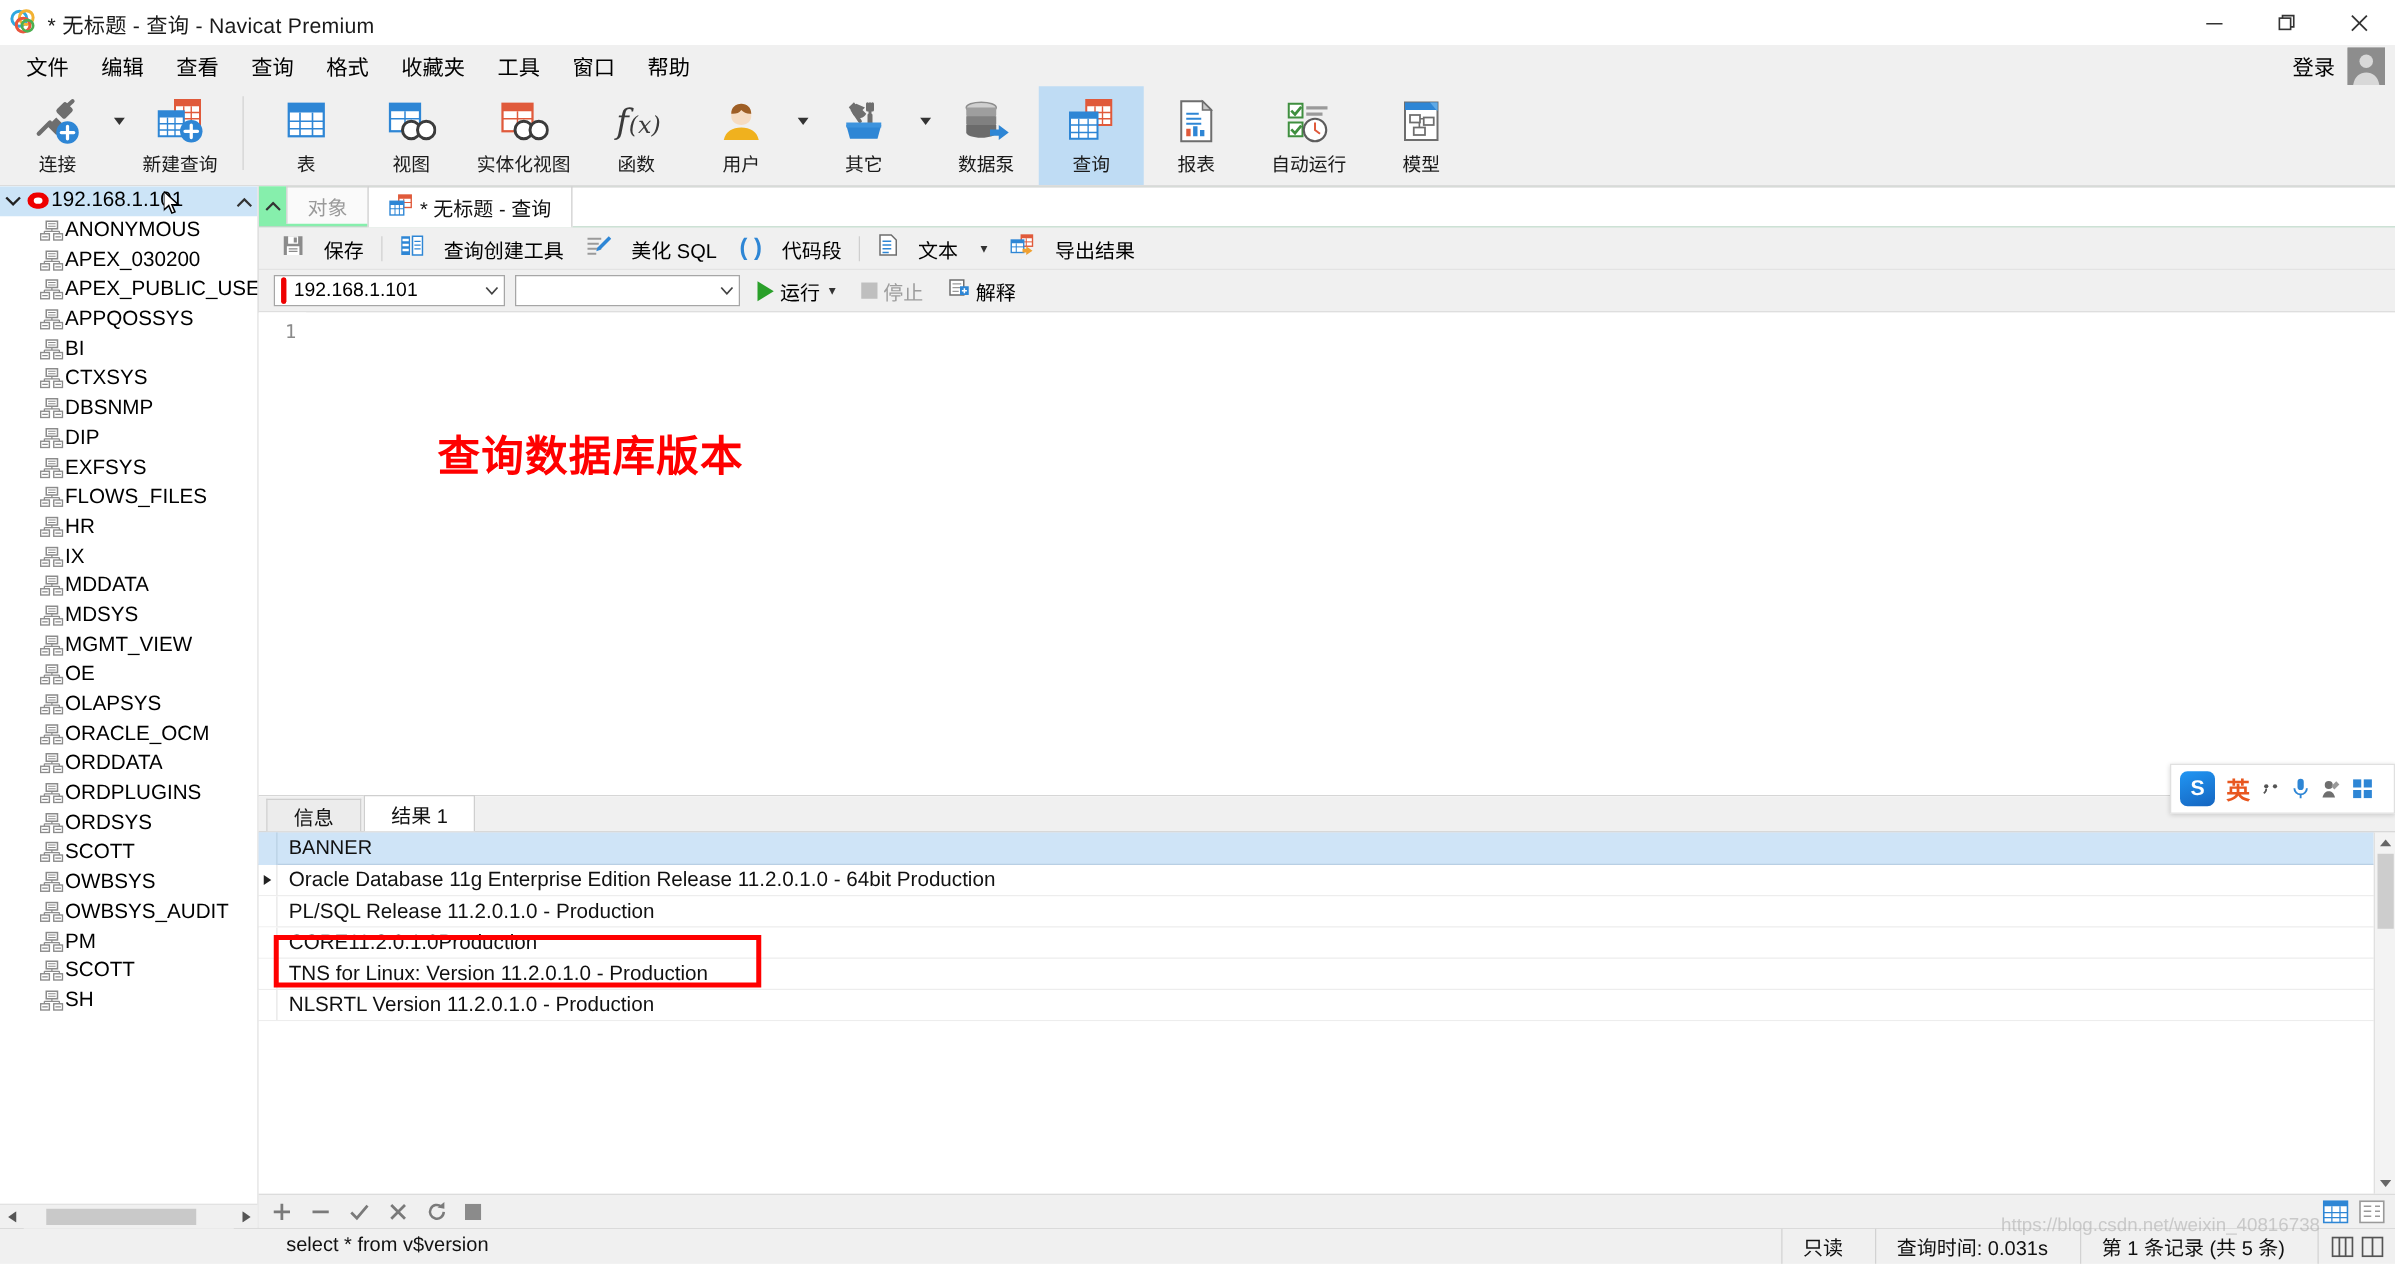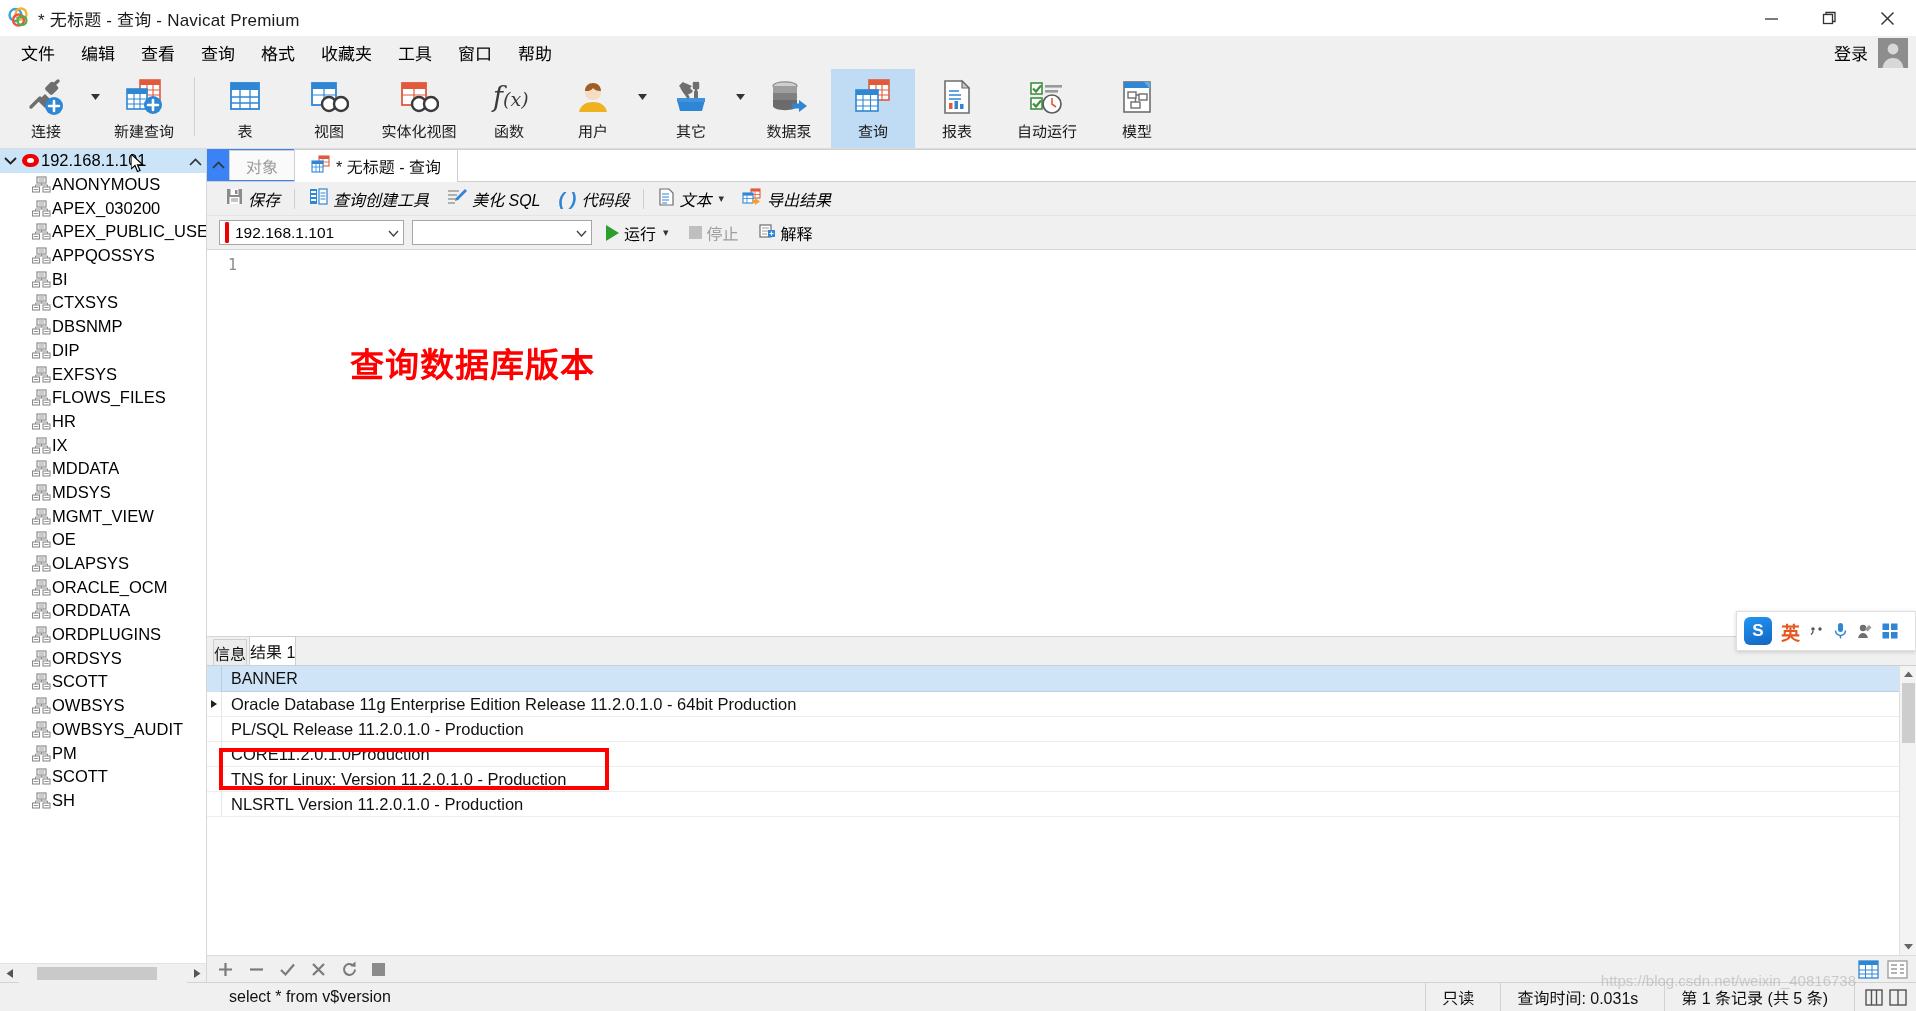--- a/index.html
+++ b/index.html
@@ -157,22 +157,22 @@
   }
   .hs-arrow { width: 19px; height: 19px; display:flex; align-items:center; justify-content:center; color:#555; }
   .hs-track { flex: 1 1 auto; height: 19px; position: relative; background: #f0f0f0; }
   .hs-thumb { position: absolute; left: 18px; top: 3px; height: 13px; width: 120px; background: #c9c9c9; }
 
   
   .rightpane { flex: 1 1 auto; display: flex; flex-direction: column; min-width: 0; background: #ffffff; }
 
   .tabstrip {
     height: 33px; flex: 0 0 33px;
-    background: #3b82f6;
-    display: flex; align-items: center;
+    background: #86efac;
+    display: flex; align-items: flex-start;
     border-bottom: 1px solid #cfcfcf;
     padding-left: 0;
   }
   .tabstrip .updn {
     width: 22px; height: 33px; display:flex; align-items:center; justify-content:center; color: #333;
   }
   .tab {
     height: 30px;
     display: flex; align-items: center; gap: 6px;
     padding: 0 16px;
@@ -187,24 +187,23 @@
   .tab-rest { flex: 1 1 auto; height: 32px; background:#fff; border: 1px solid #cfcfcf; border-right:none; border-bottom:none;}
 
   .qtoolbar {
     height: 34px; flex: 0 0 34px;
     background: #f0f0f0;
     display: flex; align-items: center;
     padding-left: 10px; gap: 0;
     border-bottom: 1px solid #e3e3e3;
   }
   .qt-btn {
-    display: flex; align-items: center; gap: 5px;
+    display: flex; align-items: center; gap: 16px;
     padding: 2px 9px; font-size: 16px; color: #000;
     white-space: nowrap;
-    font-style: italic;
   }
   .qt-sep { width: 1px; height: 20px; background: #cfcfcf; margin: 0 5px; }
   .qt-caret { font-size: 11px; color: #333; margin-left: 2px; }
 
   .connbar {
     height: 34px; flex: 0 0 34px;
     background: #f0f0f0;
     display: flex; align-items: center;
     padding-left: 12px; gap: 8px;
     border-bottom: 1px solid #d8d8d8;
@@ -264,21 +263,21 @@
     position: relative;
   }
   .res-tabs {
     height: 29px; flex: 0 0 29px;
     background: #f0f0f0;
     display: flex; align-items: flex-end;
     padding-left: 6px;
     border-bottom: 1px solid #cfcfcf;
   }
   .res-tab {
-    height: 26px; padding: 0 0;
+    height: 26px; padding: 0 21px;
     display: flex; align-items: center;
     font-size: 16px; color: #111;
     border: 1px solid #cfcfcf; border-bottom: none;
     background: #ececec; margin-right: 2px;
   }
   .res-tab.active { background: #fff; height: 29px; }
   .grid-wrap { flex: 1 1 auto; display: flex; min-height: 0; position: relative; }
   .grid-col { flex: 1 1 auto; min-width: 0; display: flex; flex-direction: column; }
   .grid-head {
     height: 26px; flex: 0 0 26px;

